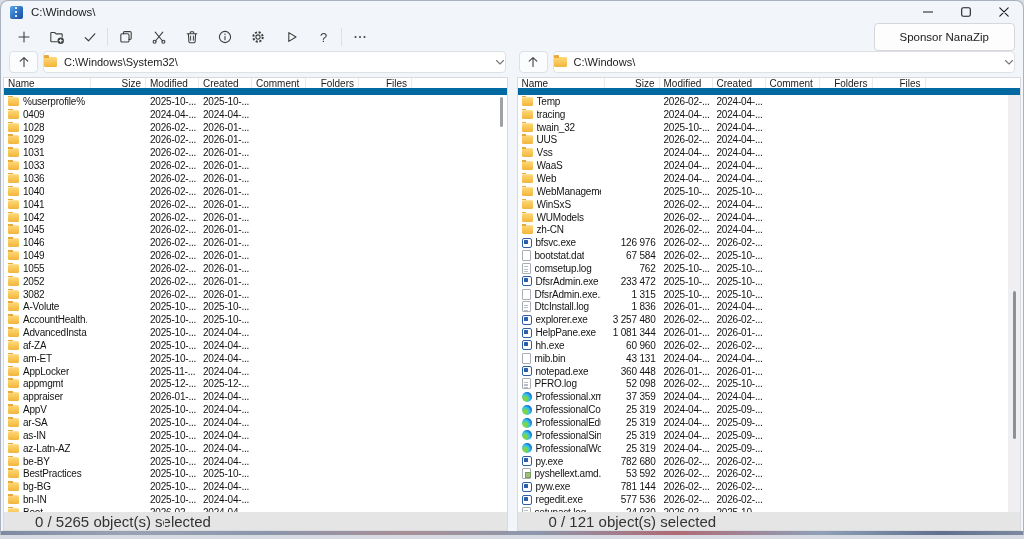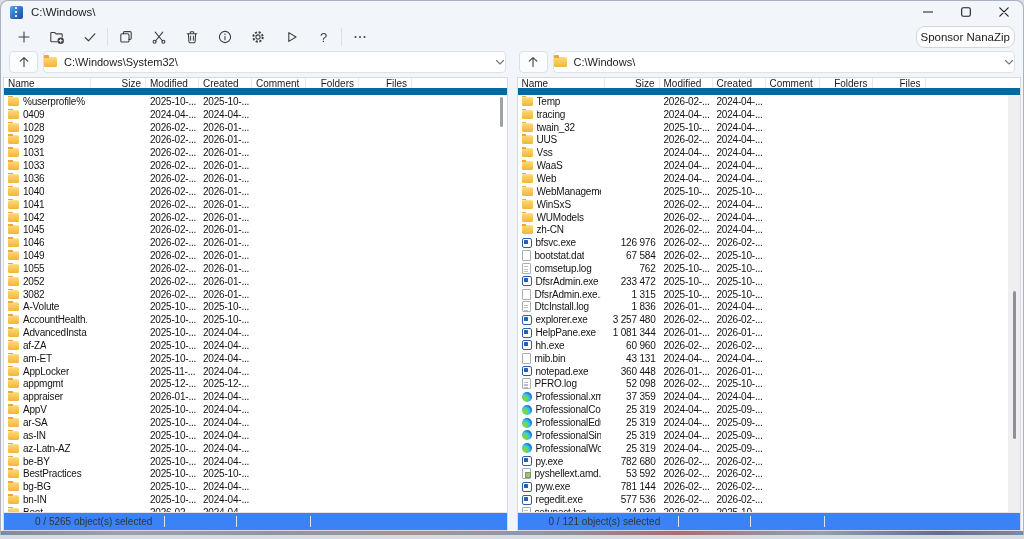--- a/index.html
+++ b/index.html
@@ -21,22 +21,22 @@
   .title { font-size:11.5px; color:#1b1b1b; margin-left:8px; }
   .wincontrols { margin-left:auto; display:flex; height:100%; }
   .wbtn { width:38px; height:100%; border:none; background:transparent; display:flex;
     align-items:center; justify-content:center; color:#1b1b1b; cursor:default; }
 
   
   .toolbar { height:28px; display:flex; align-items:center; padding:0 8px 0 6px; }
   .tbtn { width:33px; height:25px; border:none; background:transparent; display:flex;
     align-items:center; justify-content:center; color:#3f3f3f; font-size:13px; }
   .tsep { width:1px; height:18px; background:#dcdfe4; margin:0 1px; }
-  .sponsor { margin-left:auto; height:22px; padding:0 4px; font-size:11.5px; color:#1b1b1b;
-    background:#fdfdfe; border:1px solid #d5d7db; border-radius:9px; }
+  .sponsor { margin-left:auto; height:28px; padding:0 25px; font-size:11.5px; color:#1b1b1b;
+    background:#fdfdfe; border:1px solid #d5d7db; border-radius:4px; }
 
   
   .addressrow { height:26px; display:flex; gap:13px; padding:0 8px 4px 8px; }
   .addr { flex:1; display:flex; gap:5px; }
   .upbtn { width:29px; height:22px; background:#fbfcfd; border:1px solid #dde0e4;
     border-radius:4px; display:flex; align-items:center; justify-content:center; }
   .field { flex:1; height:22px; background:#fff; border:1px solid #dde0e4; border-radius:4px;
     display:flex; align-items:center; padding:0 0; gap:7px; }
   .field .ftext { font-size:11px; color:#1b1b1b; flex:1; white-space:nowrap; overflow:hidden; }
   .mini-folder { width:13px; height:10px; border-radius:1.5px; flex:none;
@@ -82,22 +82,22 @@
   .ic-edge { width:10px; height:10px; border-radius:50%;
     background:radial-gradient(circle at 30% 68%,#7ad74b 0 20%,#35c1f1 46%,#0b61c4 78%,#0a4f9e 100%); }
 
   
   .scroll-thin { position:absolute; top:2px; right:4px; width:3px; height:30px;
     background:#9ea1a6; border-radius:2px; }
   .scroll-track { position:absolute; top:0; right:0; bottom:0; width:12px; background:#efeff1; }
   .scroll-track .thumb { position:absolute; right:4px; width:3px; top:196px; height:148px;
     background:#8f9094; border-radius:2px; }
 
-  .statusbar { height:18px; flex:none; background:#3b82f6; border-top:1px solid #e4e5e9;
-    font-size:10px; color:#333; display:flex; align-items:center; padding-left:31px;
+  .statusbar { height:18px; flex:none; background:#e5e5e5; border-top:1px solid #e4e5e9;
+    font-size:15px; color:#333; display:flex; align-items:center; padding-left:31px;
     position:relative; }
   .statusbar i { position:absolute; top:3px; bottom:3px; width:1px; background:#e3e4e8; }
 
   .wallpaper { position:absolute; left:0; right:0; bottom:0; height:4px;
     background:linear-gradient(90deg,#7e8aa0,#9aa3b5 12%,#8b96ab 26%,#a98f96 40%,#8d98ad 52%,
       #b06a74 66%,#8fa0b8 80%,#60708d 92%,#7d8aa0 100%); }
 
   svg { display:block; }
 </style>
 </head>

